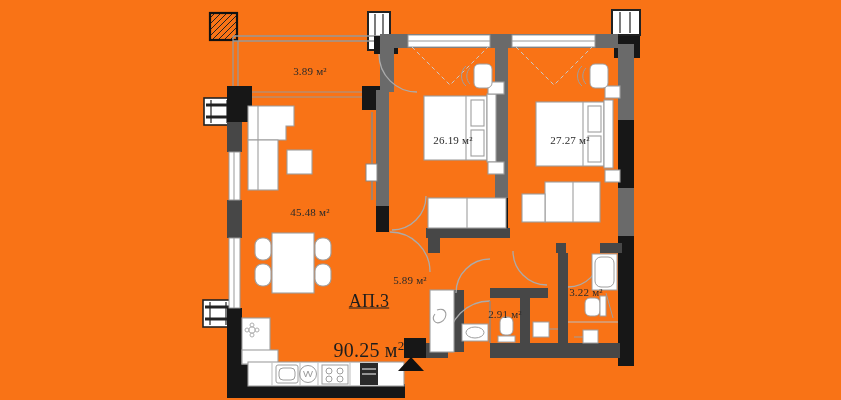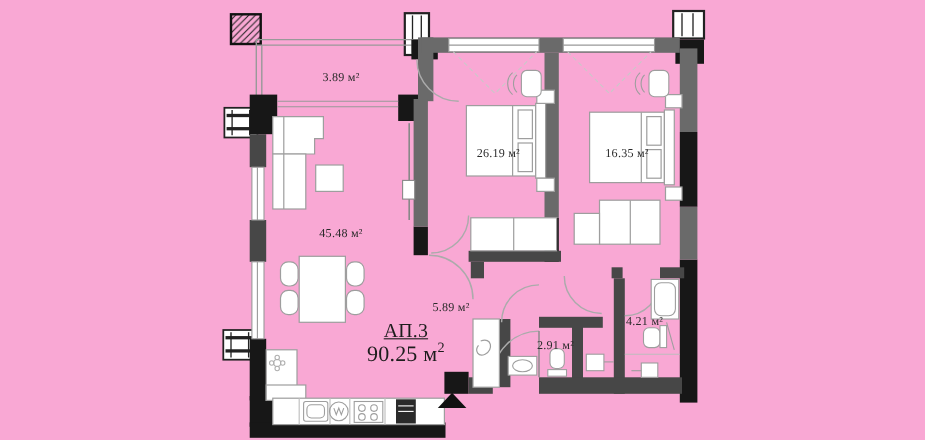--- a/index.html
+++ b/index.html
@@ -1,22 +1,22 @@
 <!DOCTYPE html>
 <html><head>
 <meta charset="utf-8">
 <style>
   html,body{margin:0;padding:0;background:#fff;}
-  .stage{position:relative;width:841px;height:400px;background:#f9a8d4;overflow:hidden;
+  .stage{position:relative;width:841px;height:400px;background:#f97316;overflow:hidden;
          font-family:"Liberation Serif",serif;}
   .stage svg{position:absolute;left:0;top:0;}
   .lbl{position:absolute;transform:translate(-50%,-50%);font-size:11px;color:#2b2b2b;
        white-space:nowrap;letter-spacing:.2px;z-index:5;}
   .lbl-apt{font-size:18px;color:#1d1d1d;text-decoration:underline;}
-  .lbl-total{font-size:20px;color:#1d1d1d;}
+  .lbl-total{font-size:20px;color:#1d1d1d;margin-top:29px;}
   .lbl-total sup{font-size:13px;}
 </style>
 </head>
 <body>
 
 <div class="stage">
 
 <svg width="841" height="400" viewBox="0 0 841 400">
   <defs>
     <pattern id="hatch" width="6" height="6" patternUnits="userSpaceOnUse">
@@ -244,24 +244,24 @@
     <line x1="568" y1="322" x2="618" y2="322" stroke="#bdbdbd"></line>
     <rect x="583" y="330" width="15" height="13"></rect>
     <line x1="583" y1="337" x2="574" y2="337"></line>
   </g>
 
   <polygon points="398,371 424,371 411,357" fill="#111"></polygon>
 </svg>
 
 <div class="lbl" style="left:310px;top:71px">3.89 м²</div>
 <div class="lbl" style="left:453px;top:140px">26.19 м²</div>
-<div class="lbl" style="left:570px;top:140px">16.35 м²</div>
+<div class="lbl" style="left:570px;top:140px">27.27 м²</div>
 <div class="lbl" style="left:310px;top:212px">45.48 м²</div>
 <div class="lbl" style="left:410px;top:280px">5.89 м²</div>
 <div class="lbl" style="left:505px;top:314px">2.91 м²</div>
-<div class="lbl" style="left:586px;top:292px">4.21 м²</div>
+<div class="lbl" style="left:586px;top:292px">3.22 м²</div>
 
 <div class="lbl lbl-apt" style="left:369px;top:301px">АП.3</div>
 <div class="lbl lbl-total" style="left:369px;top:321px">
   <span>90.25 м</span><sup>2</sup>
 </div>
 
 </div>
 
 </body></html>

